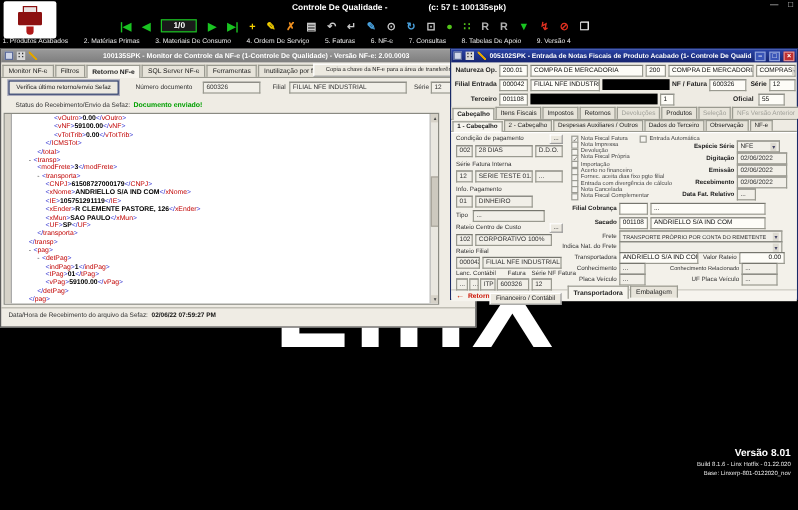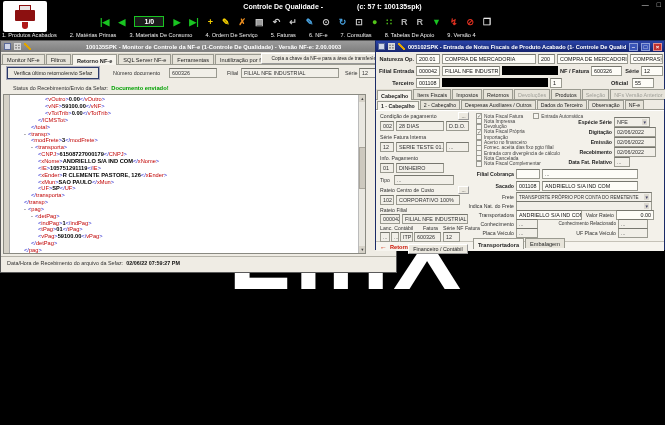--- a/index.html
+++ b/index.html
@@ -591,13 +591,18 @@
 
       <div class="btn" style="position:absolute;left:32px;top:133px;width:60px;height:10px;">Financeiro / Contábil</div>
     </div>
 
     <div class="w2-footer">
       <span class="err-arrow">←</span>
       <span class="err-text">Retorno da NF-e com erro</span>
     </div>
   </div>
 
+  <div class="version">
+    <div class="v1">Versão  8.01</div>
+    <div class="v2">Build 8.1.6 - Linx Hotfix - 01.22.020</div>
+    <div class="v3">Base: Linxerp-801-0122020_nov</div>
+  </div>
 </div>
 
 </body></html>

